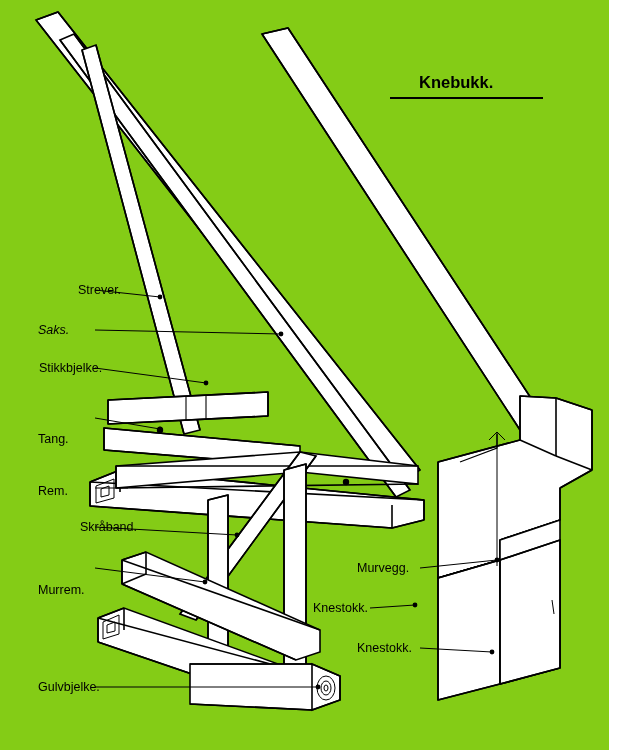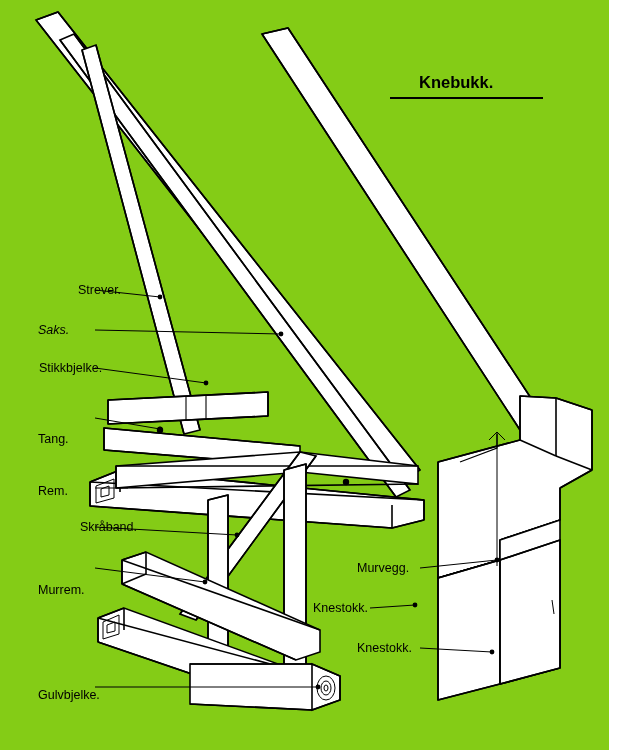--- a/index.html
+++ b/index.html
@@ -251,18 +251,18 @@
   <div id="title">Knebukk.</div>
   <div id="title-rule"></div>
 
   <div class="label" style="left:38px; top:283px;margin-left:40px;">Strever.</div>
   <div class="label" style="left:38px; top:323px;font-style:italic;">Saks.</div>
   <div class="label" style="left:39px; top:361px;">Stikkbjelke.</div>
   <div class="label" style="left:38px; top:432px;">Tang.</div>
   <div class="label" style="left:38px; top:484px;">Rem.</div>
   <div class="label" style="left:32px; top:520px;margin-left:48px;">Skråband.</div>
   <div class="label" style="left:38px; top:583px;">Murrem.</div>
-  <div class="label" style="left:38px; top:680px;margin-top:8px;">Gulvbjelke.</div>
+  <div class="label" style="left:38px; top:680px;">Gulvbjelke.</div>
   <div class="label" style="left:357px; top:561px;">Murvegg.</div>
   <div class="label" style="left:313px; top:601px;">Knestokk.</div>
   <div class="label" style="left:357px; top:641px;">Knestokk.</div>
 
 </div>
 
 </body></html>

